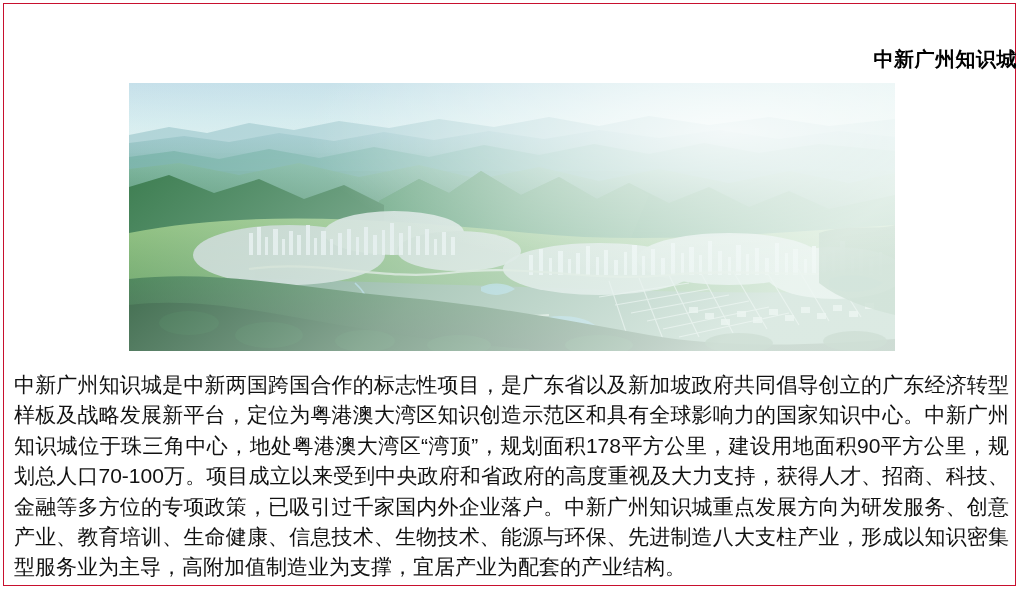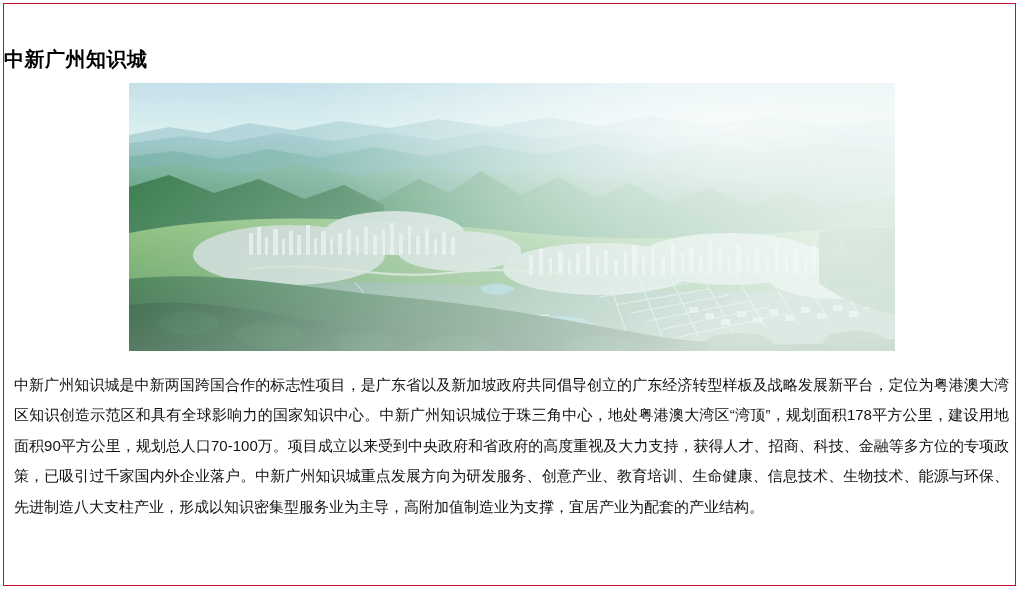--- a/index.html
+++ b/index.html
@@ -21,21 +21,21 @@
     height: 583px;
     border: 1.5px solid #c8102e;
     box-sizing: border-box;
     background: #ffffff;
   }
   .slide-title {
     position: absolute;
     left: 0;
     top: 42px;
     width: 1013px;
-    text-align: left;
+    text-align: right;
     font-size: 20px;
     font-weight: bold;
     color: #000000;
     letter-spacing: 0.5px;
     line-height: 26px;
   }
   .hero-figure {
     position: absolute;
     left: 125px;
     top: 79px;
@@ -47,21 +47,21 @@
   .hero-figure svg {
     display: block;
     width: 766px;
     height: 268px;
   }
   .body-copy {
     position: absolute;
     left: 10px;
     top: 366px;
     width: 995px;
-    font-size: 15px;
+    font-size: 21px;
     line-height: 30.4px;
     color: #111111;
     text-align: justify;
     text-justify: inter-ideograph;
     letter-spacing: 0px;
   }
 </style>
 </head>
 <body>
 

